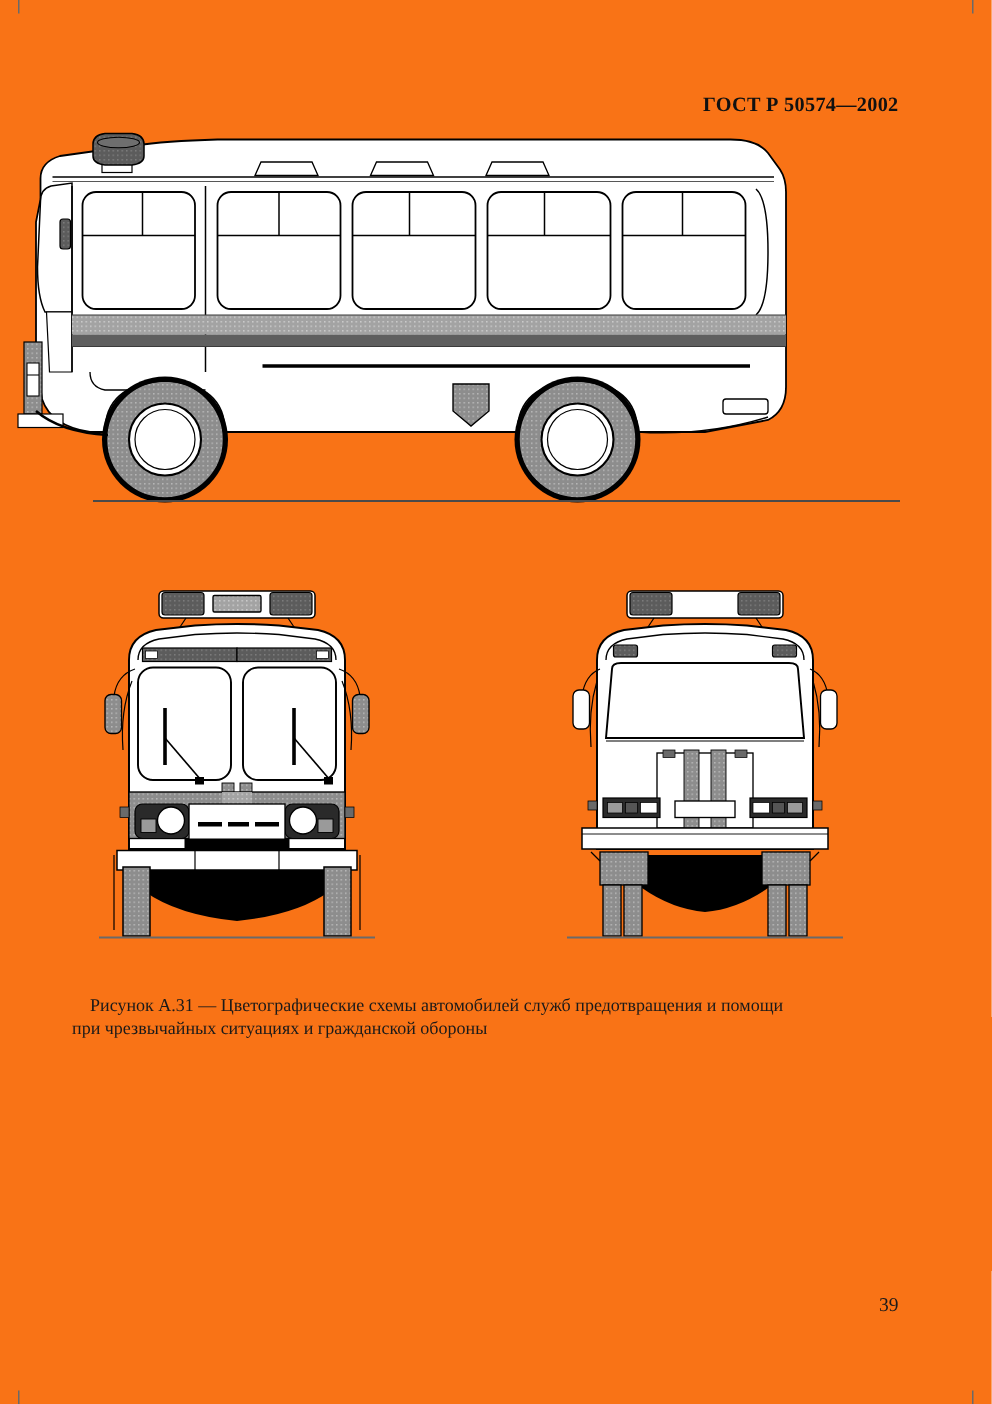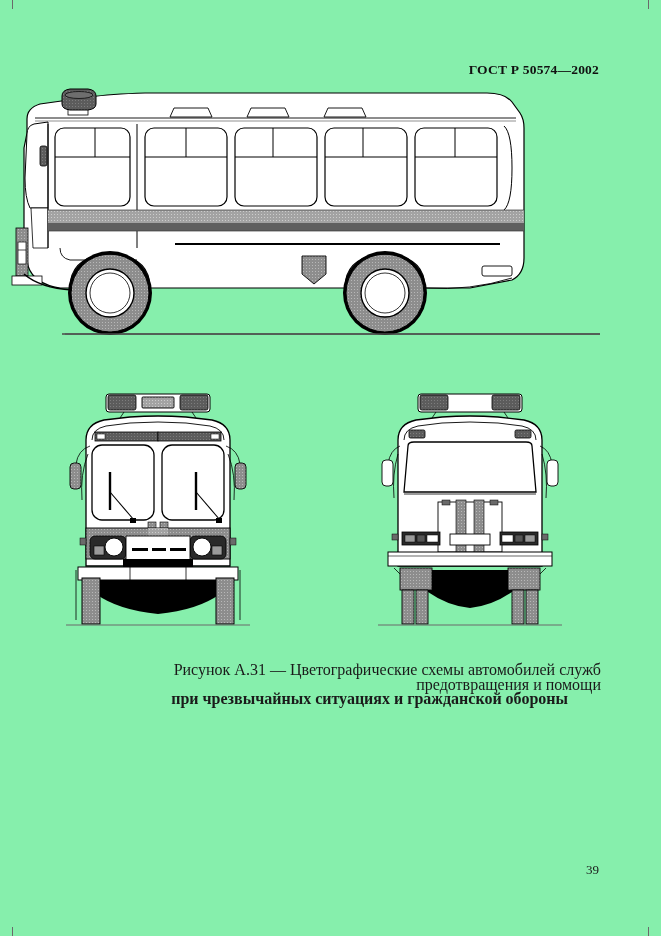--- a/index.html
+++ b/index.html
@@ -10,21 +10,21 @@
   body {
     width: 661px;
     height: 936px;
     position: relative;
     font-family: "Liberation Serif", "DejaVu Serif", serif;
     overflow: hidden;
   }
   .page {
     position: absolute;
     inset: 0;
-    background: #86efac;
+    background: #f97316;
   }
   .crop-mark {
     position: absolute;
     width: 1px;
     height: 9px;
     background: #6a6a6a;
   }
   .crop-tl { left: 12px;  top: 0px; }
   .crop-tr { right: 12px; top: 0px; }
   .crop-bl { left: 12px;  bottom: 0px; }
@@ -48,28 +48,28 @@
     width: 661px;
     height: 560px;
   }
   .svg-host { display: block; }
 
   .caption {
     position: absolute;
     left: 0;
     right: 0;
     top: 663px;
-    text-align: right;
-    font-size: 16px;
+    text-align: left;
+    font-size: 12px;
     line-height: 14.5px;
     color: #1a1a1a;
   }
   .caption .cap-line { display: block; }
   .caption .cap-line-1 { padding: 0 60px; }
-  .caption .cap-line-2 { padding: 0 93px; font-weight: bold; }
+  .caption .cap-line-2 { padding: 0 48px; }
 
   .page-number {
     position: absolute;
     right: 62px;
     bottom: 58px;
     font-size: 13px;
     color: #1a1a1a;
   }
 </style>
 </head>

